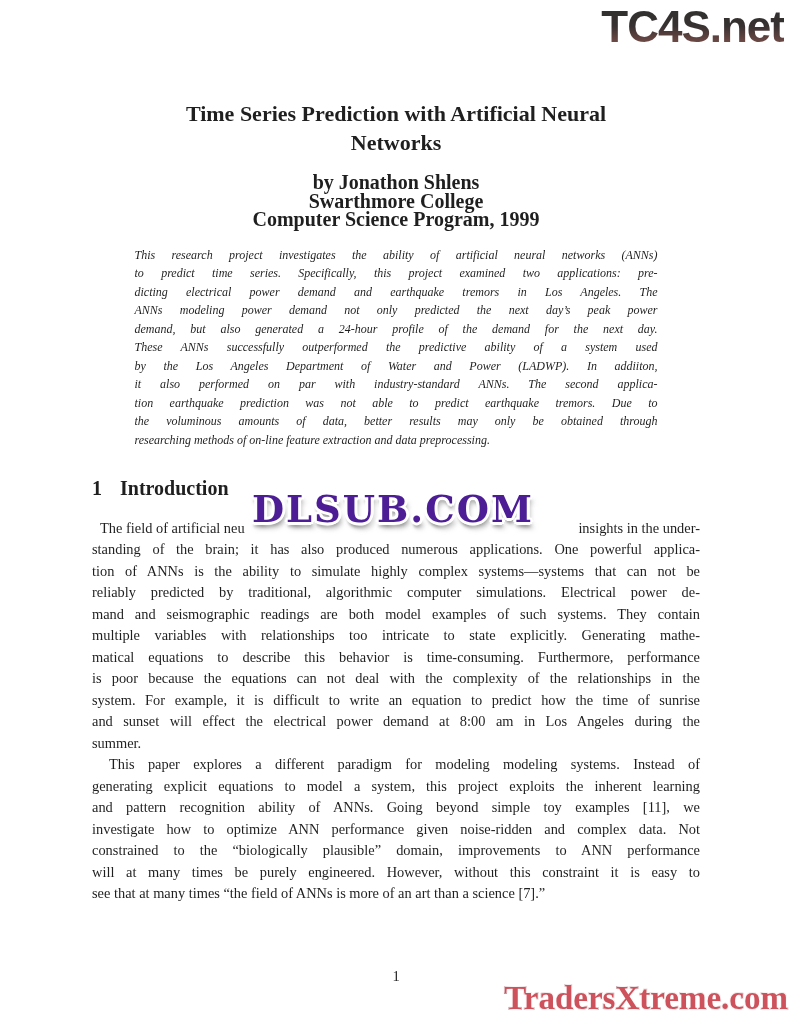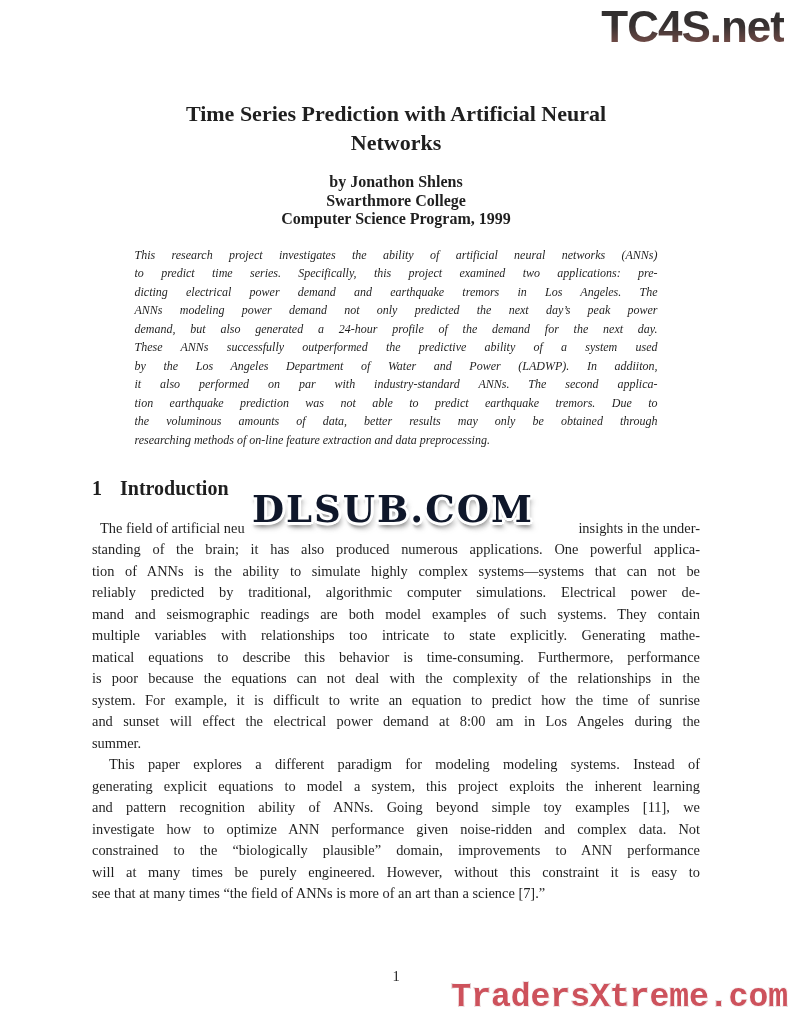--- a/index.html
+++ b/index.html
@@ -12,45 +12,45 @@
     position:absolute; top:0px; right:7px; z-index:6;
     font-family:"Liberation Sans", sans-serif; font-weight:900;
     font-size:44px; line-height:54px; letter-spacing:-1px;
     background:linear-gradient(180deg,#2f2f2f 8%,#373131 48%,#6e4a46 78%,#a4807a 96%);
     -webkit-background-clip:text; background-clip:text; color:transparent;
   }
   .wm-mid {
     position:absolute; left:252px; top:486px; z-index:5;
     font-family:"DejaVu Serif", serif; font-weight:bold;
     font-size:37px; line-height:46px; letter-spacing:2px;
-    color:#0f172a;
+    color:#4c1d95;
     text-shadow:
       -2px -2px 0 #fff, 2px -2px 0 #fff, -2px 2px 0 #fff, 2px 2px 0 #fff,
       0 -3px 0 #fff, 0 3px 0 #fff, -3px 0 0 #fff, 3px 0 0 #fff,
       0 5px 3px rgba(140,140,140,.75), 3px 6px 5px rgba(120,120,120,.55);
   }
   .wm-bot {
     position:absolute; right:3px; top:977px; z-index:6;
-    font-family:Liberation Mono, monospace; font-weight:bold;
+    font-family:Liberation Serif, serif; font-weight:bold;
     font-size:33px; line-height:42px;
     color:#cd525c;
     -webkit-text-stroke:1.6px #77111d;
     paint-order:stroke fill;
     text-shadow:
       0 0 2px #fff, 0 0 4px #fff, 0 0 6px #fff,
       2px 2px 4px #fff, -2px -2px 4px #fff, 2px -2px 4px #fff, -2px 2px 4px #fff;
   }
   
   .content { position:absolute; left:92px; top:0; width:608px; z-index:1; }
   .title {
     margin:100px 0 16px 0; text-align:center;
     font-size:22px; line-height:28.5px; font-weight:bold;
   }
   .authors { text-align:center; font-weight:bold;
-    font-size:16px; line-height:18.6px; }
+    font-size:20px; line-height:18.6px; }
   .abstract {
     margin:17px auto 0 auto; width:523px;
     font-style:italic; font-size:12px; line-height:18.5px;
   }
   .line { text-align:justify; text-align-last:justify; }
   .abstract .line:last-child,
   .p1 .line:last-child,
   .p2 .line:last-child { text-align-last:left; }
   .section-heading { margin-top:27px; font-size:20px; font-weight:bold; line-height:25px; }
   .section-heading .num { display:inline-block; margin-right:18px; }

